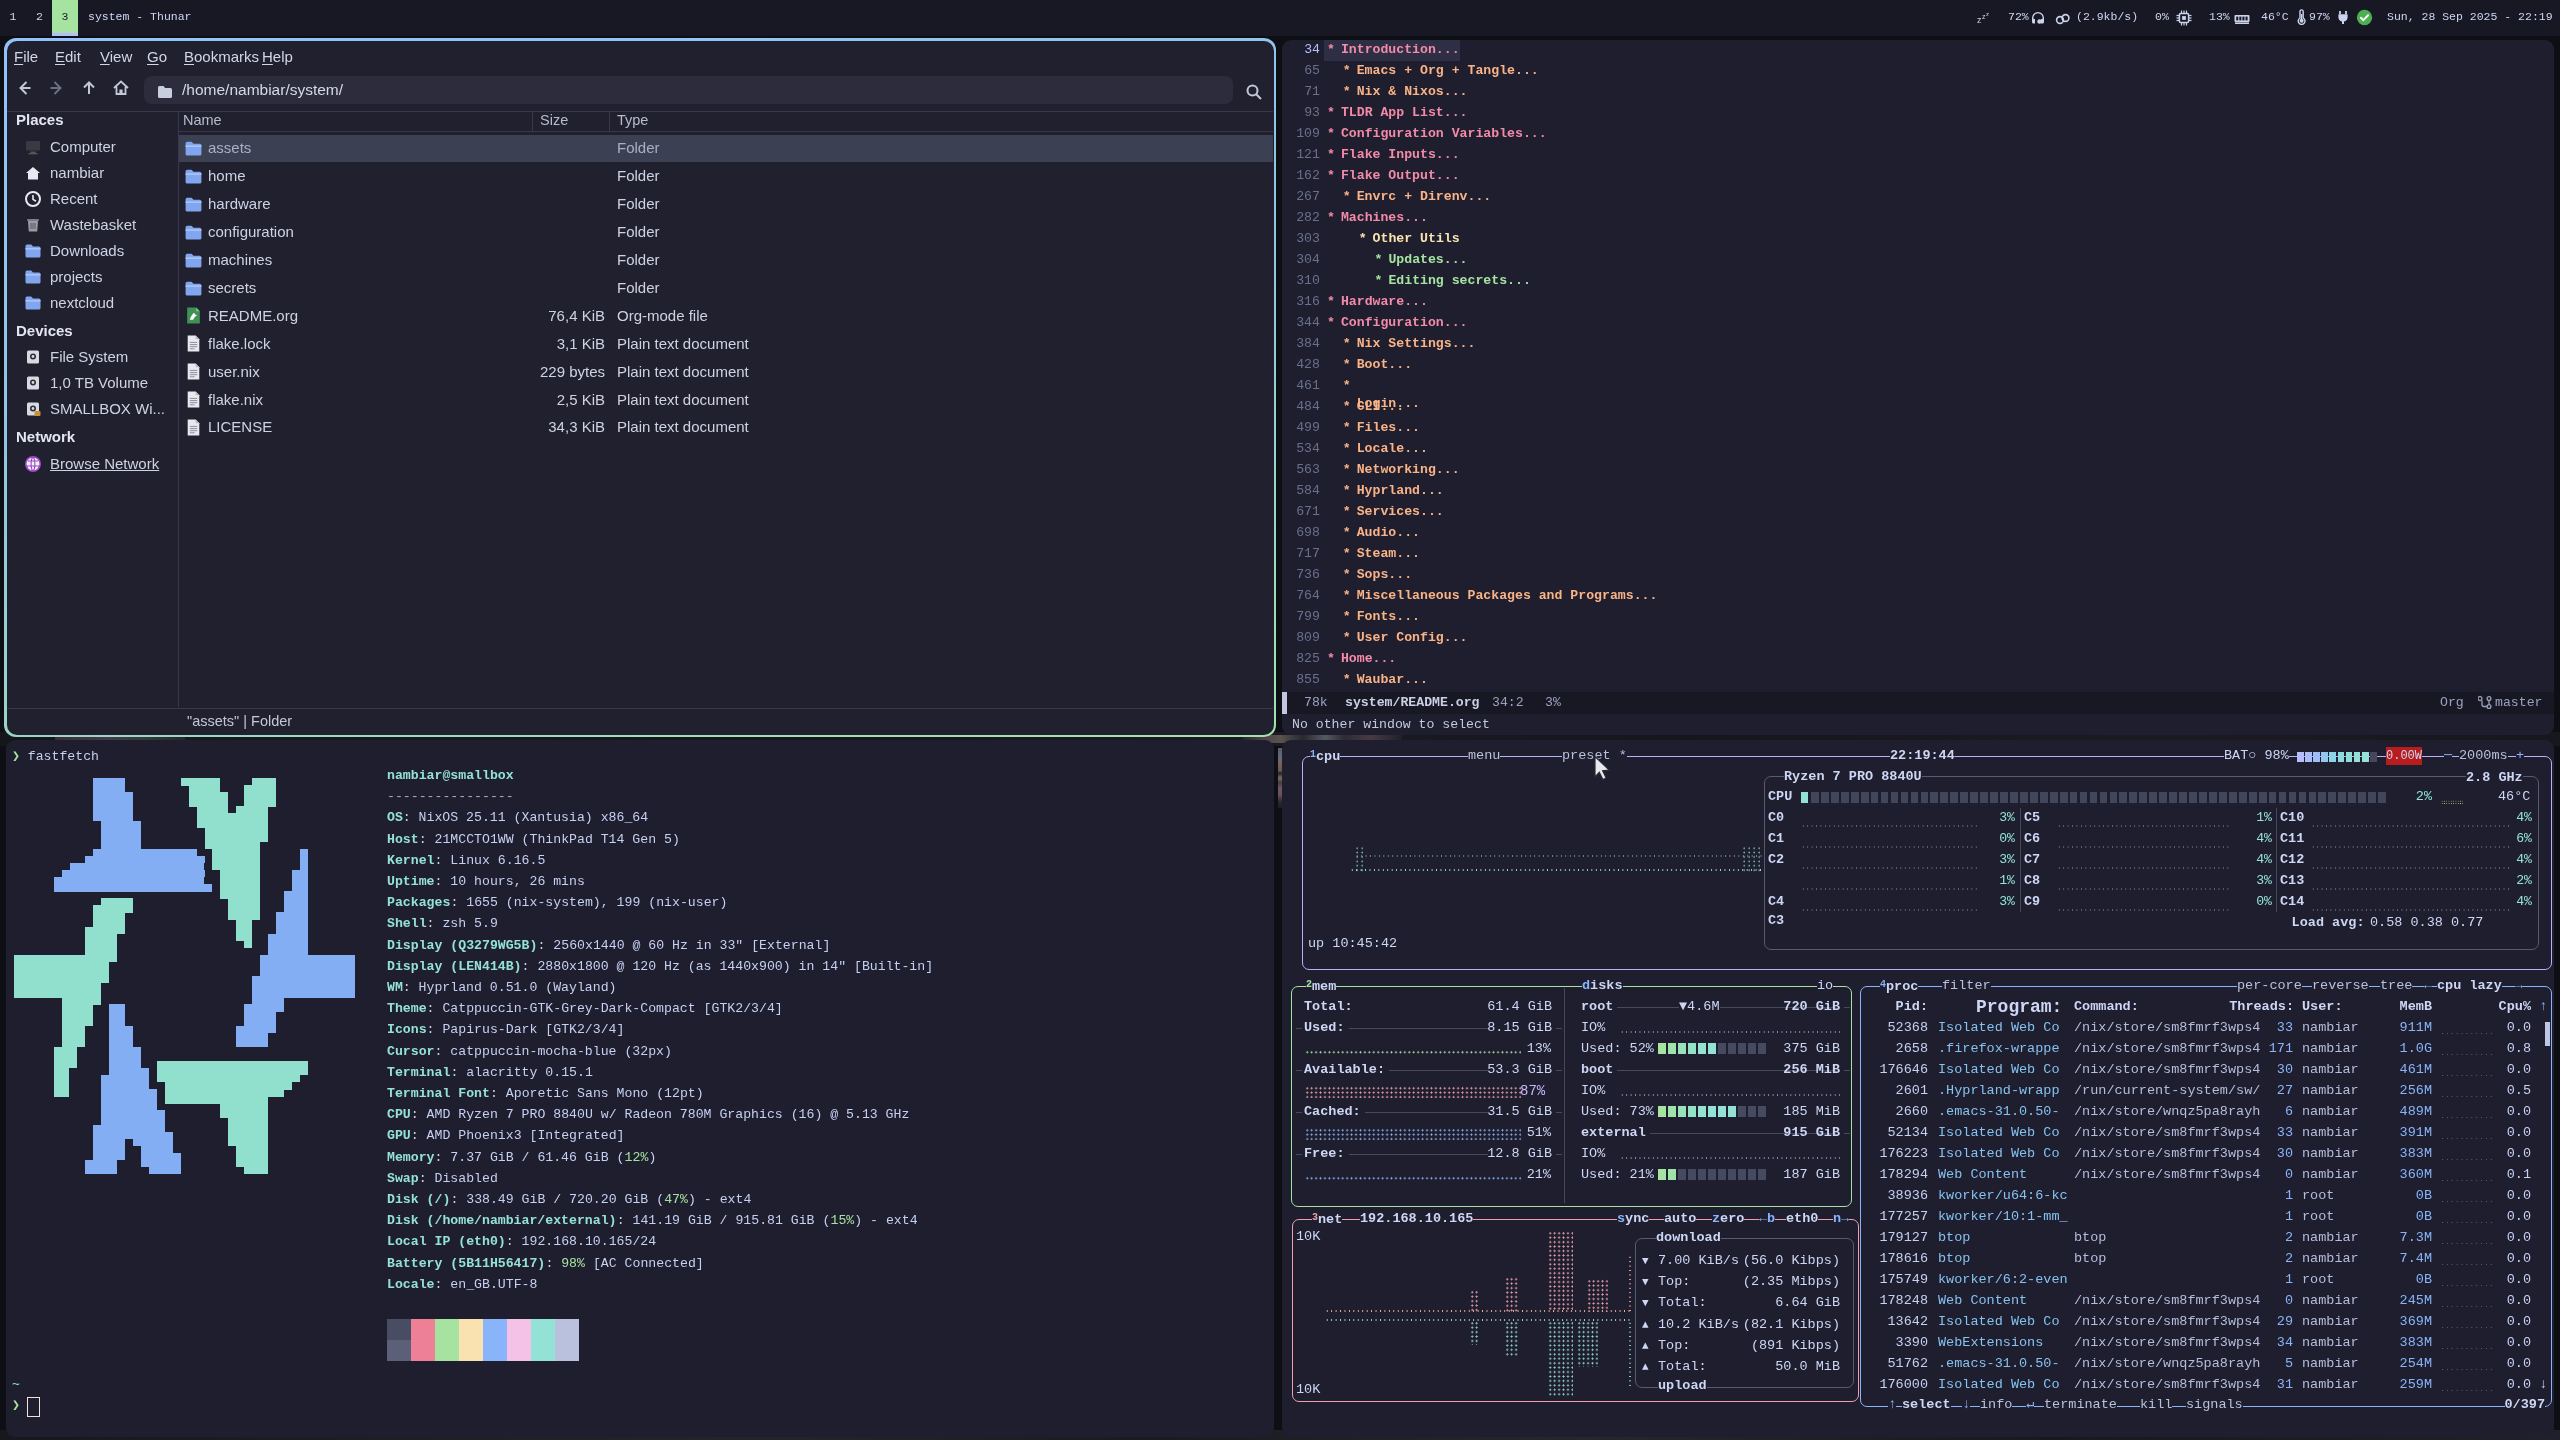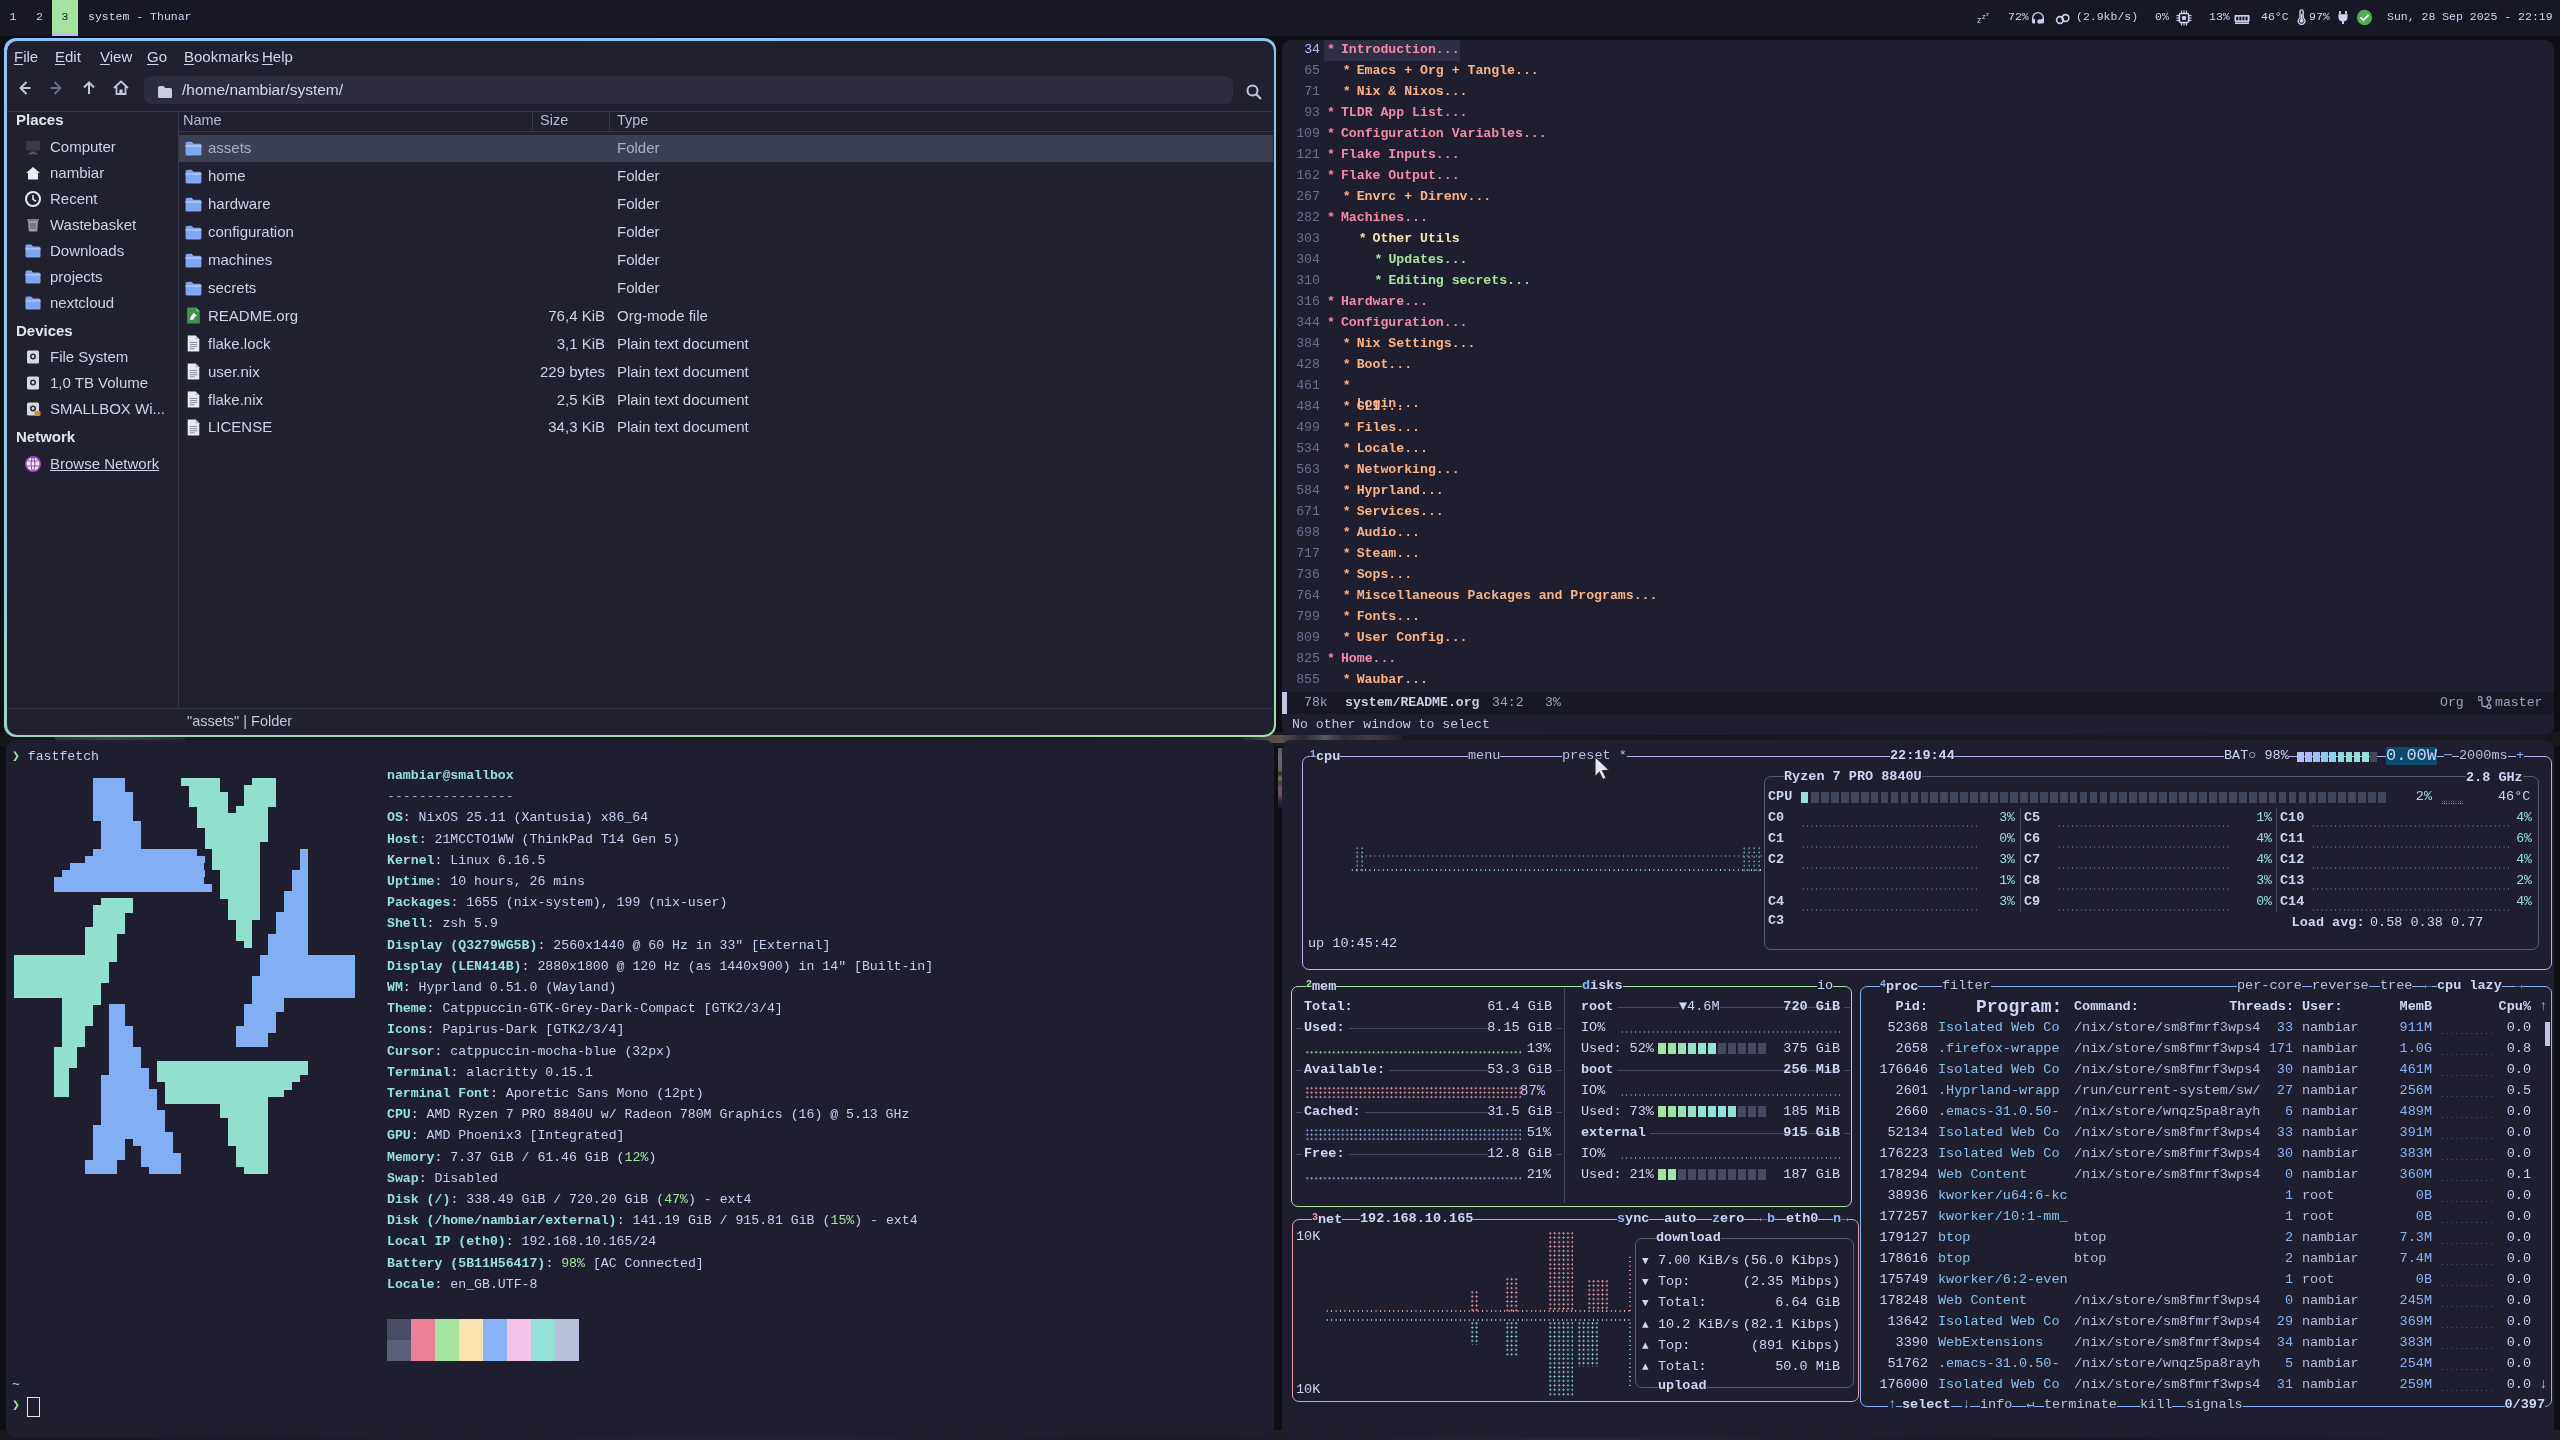--- a/index.html
+++ b/index.html
@@ -633,21 +633,21 @@
 <div style="position:absolute;left:2297.0px;top:751.5px;width:6.8px;height:10.0px;background:#b4befe;"></div>
 <div style="position:absolute;left:2305.1px;top:751.5px;width:6.8px;height:10.0px;background:#a9bdfb;"></div>
 <div style="position:absolute;left:2313.2px;top:751.5px;width:6.8px;height:10.0px;background:#9dbcf8;"></div>
 <div style="position:absolute;left:2321.3px;top:751.5px;width:6.8px;height:10.0px;background:#92c8f0;"></div>
 <div style="position:absolute;left:2329.4px;top:751.5px;width:6.8px;height:10.0px;background:#8ad4e8;"></div>
 <div style="position:absolute;left:2337.5px;top:751.5px;width:6.8px;height:10.0px;background:#8bdbde;"></div>
 <div style="position:absolute;left:2345.6px;top:751.5px;width:6.8px;height:10.0px;background:#8ee0d6;"></div>
 <div style="position:absolute;left:2353.7px;top:751.5px;width:6.8px;height:10.0px;background:#91e2d2;"></div>
 <div style="position:absolute;left:2361.8px;top:751.5px;width:6.8px;height:10.0px;background:#94e2d5;"></div>
 <div style="position:absolute;left:2369.9px;top:751.5px;width:6.8px;height:10.0px;background:#45475a;"></div>
-<s style="left:2386.0px;top:756.0px;color:#cdd6f4;font-size:17px;background:#0c4a6e;">0.00W</s>
+<s style="left:2386.0px;top:756.0px;color:#cdd6f4;font-size:12px;background:#b91c1c;">0.00W</s>
 <s style="left:2444.0px;top:756.0px;color:#89b4fa;font-size:13.5px;background:#1e1e2e;">─</s>
 <s style="left:2459.0px;top:756.0px;color:#b9c0da;font-size:13.5px;background:#1e1e2e;">2000ms</s>
 <s style="left:2516.0px;top:756.0px;color:#89b4fa;font-size:13.5px;background:#1e1e2e;">+</s>
 <div style="position:absolute;left:1764.0px;top:776.0px;width:773.0px;height:172.0px;border:1px solid #585b70;border-radius:7px;"></div>
 <s style="left:1784.0px;top:776.5px;color:#cdd6f4;font-size:13.5px;font-weight:bold;background:#1e1e2e;">Ryzen 7 PRO 8840U</s>
 <s style="left:2466.0px;top:777.5px;color:#cdd6f4;font-size:13.5px;font-weight:bold;background:#1e1e2e;">2.8 GHz</s>
 <s style="left:1768.0px;top:797.0px;color:#cdd6f4;font-size:13.5px;font-weight:bold;">CPU</s>
 <div style="position:absolute;left:1801.0px;top:792.0px;width:7.0px;height:11.0px;background:#94e2d5;"></div>
 <div style="position:absolute;left:1811.0px;top:792.0px;width:7.8px;height:11.0px;background:#41465b;"></div>
 <div style="position:absolute;left:1821.0px;top:792.0px;width:7.8px;height:11.0px;background:#41465b;"></div>

